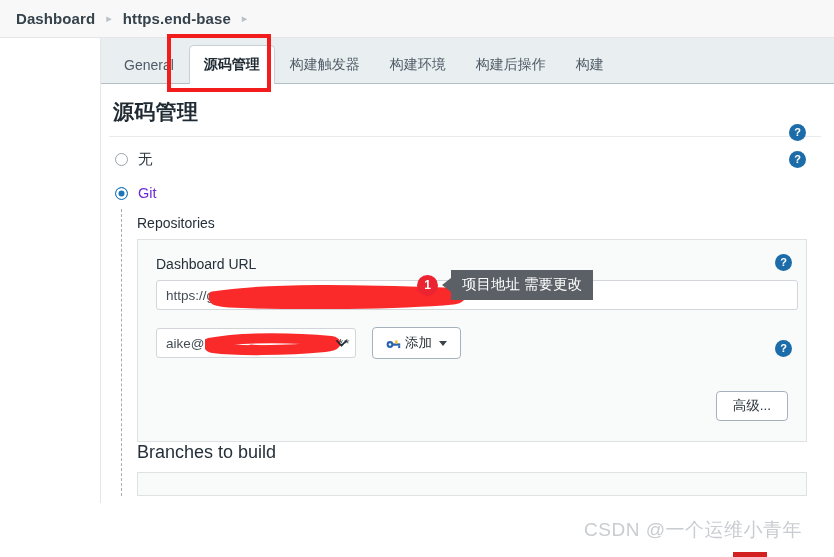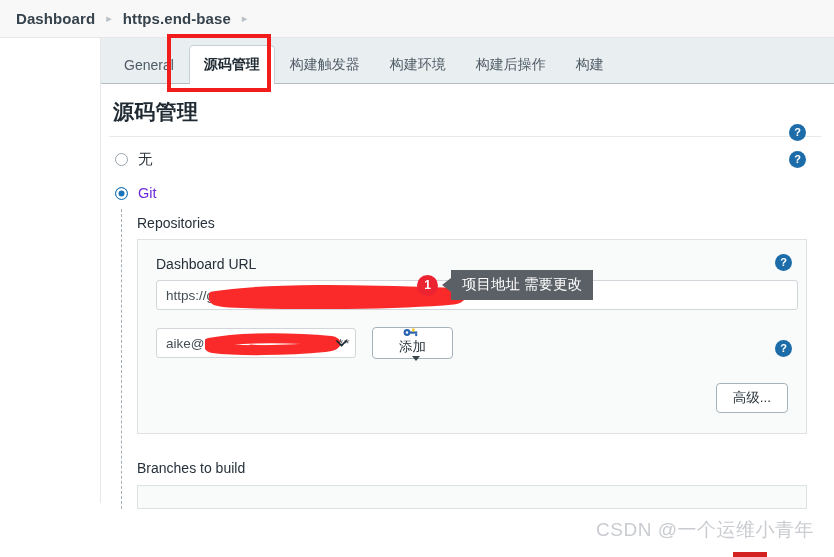--- a/index.html
+++ b/index.html
@@ -226,48 +226,47 @@
     color: #29333b;
     font-size: 13.5px;
     height: 30px;
     padding: 0 12px;
     display: inline-flex;
     align-items: center;
     justify-content: center;
     cursor: pointer;
     white-space: nowrap;
   }
-  .btn-add-cred { margin-left: 16px; height: 32px; padding: 0 26px; flex-direction: column; }
+  .btn-add-cred { margin-left: 16px; height: 32px; padding: 0 13px; }
   .key-icon { margin-right: 4px; display: inline-flex; }
   .caret-down {
     width: 0; height: 0;
     border-left: 4.5px solid transparent;
     border-right: 4.5px solid transparent;
     border-top: 5.5px solid #3a444c;
     margin-left: 7px;
   }
 
   .adv-wrap {
     display: flex;
     justify-content: flex-end;
-    margin-top: 24px;
+    margin-top: 32px;
   }
   .btn-adv { height: 30px; padding: 0 16px; }
 
   .btn-addrepo {
     margin-top: 11px;
     height: 31px;
     padding: 0 14px;
     font-weight: bold;
     font-size: 13.5px;
   }
 
   .branches-label {
-    margin-top: 26px;
-    font-size: 14px;
+    font-size: 18px;
     color: #25303a;
   }
   .branch-input {
     margin-top: 9px;
     width: 670px;
     height: 24px;
     border: 1px solid #dfe2e5;
     background: #f9fafa;
   }
 
@@ -315,21 +314,21 @@
     color: #ffffff;
     font-size: 14.5px;
     padding: 6px 11px 7px 11px;
     white-space: nowrap;
     line-height: 1.2;
   }
 
   
   .watermark {
     position: absolute;
-    right: 20px; bottom: 14px;
+    right: 32px; bottom: 14px;
     font-size: 19px;
     color: #c9ccd0;
     letter-spacing: .5px;
     white-space: nowrap;
     z-index: 3;
     pointer-events: none;
   }
 
   .red-chip {
     position: absolute;

